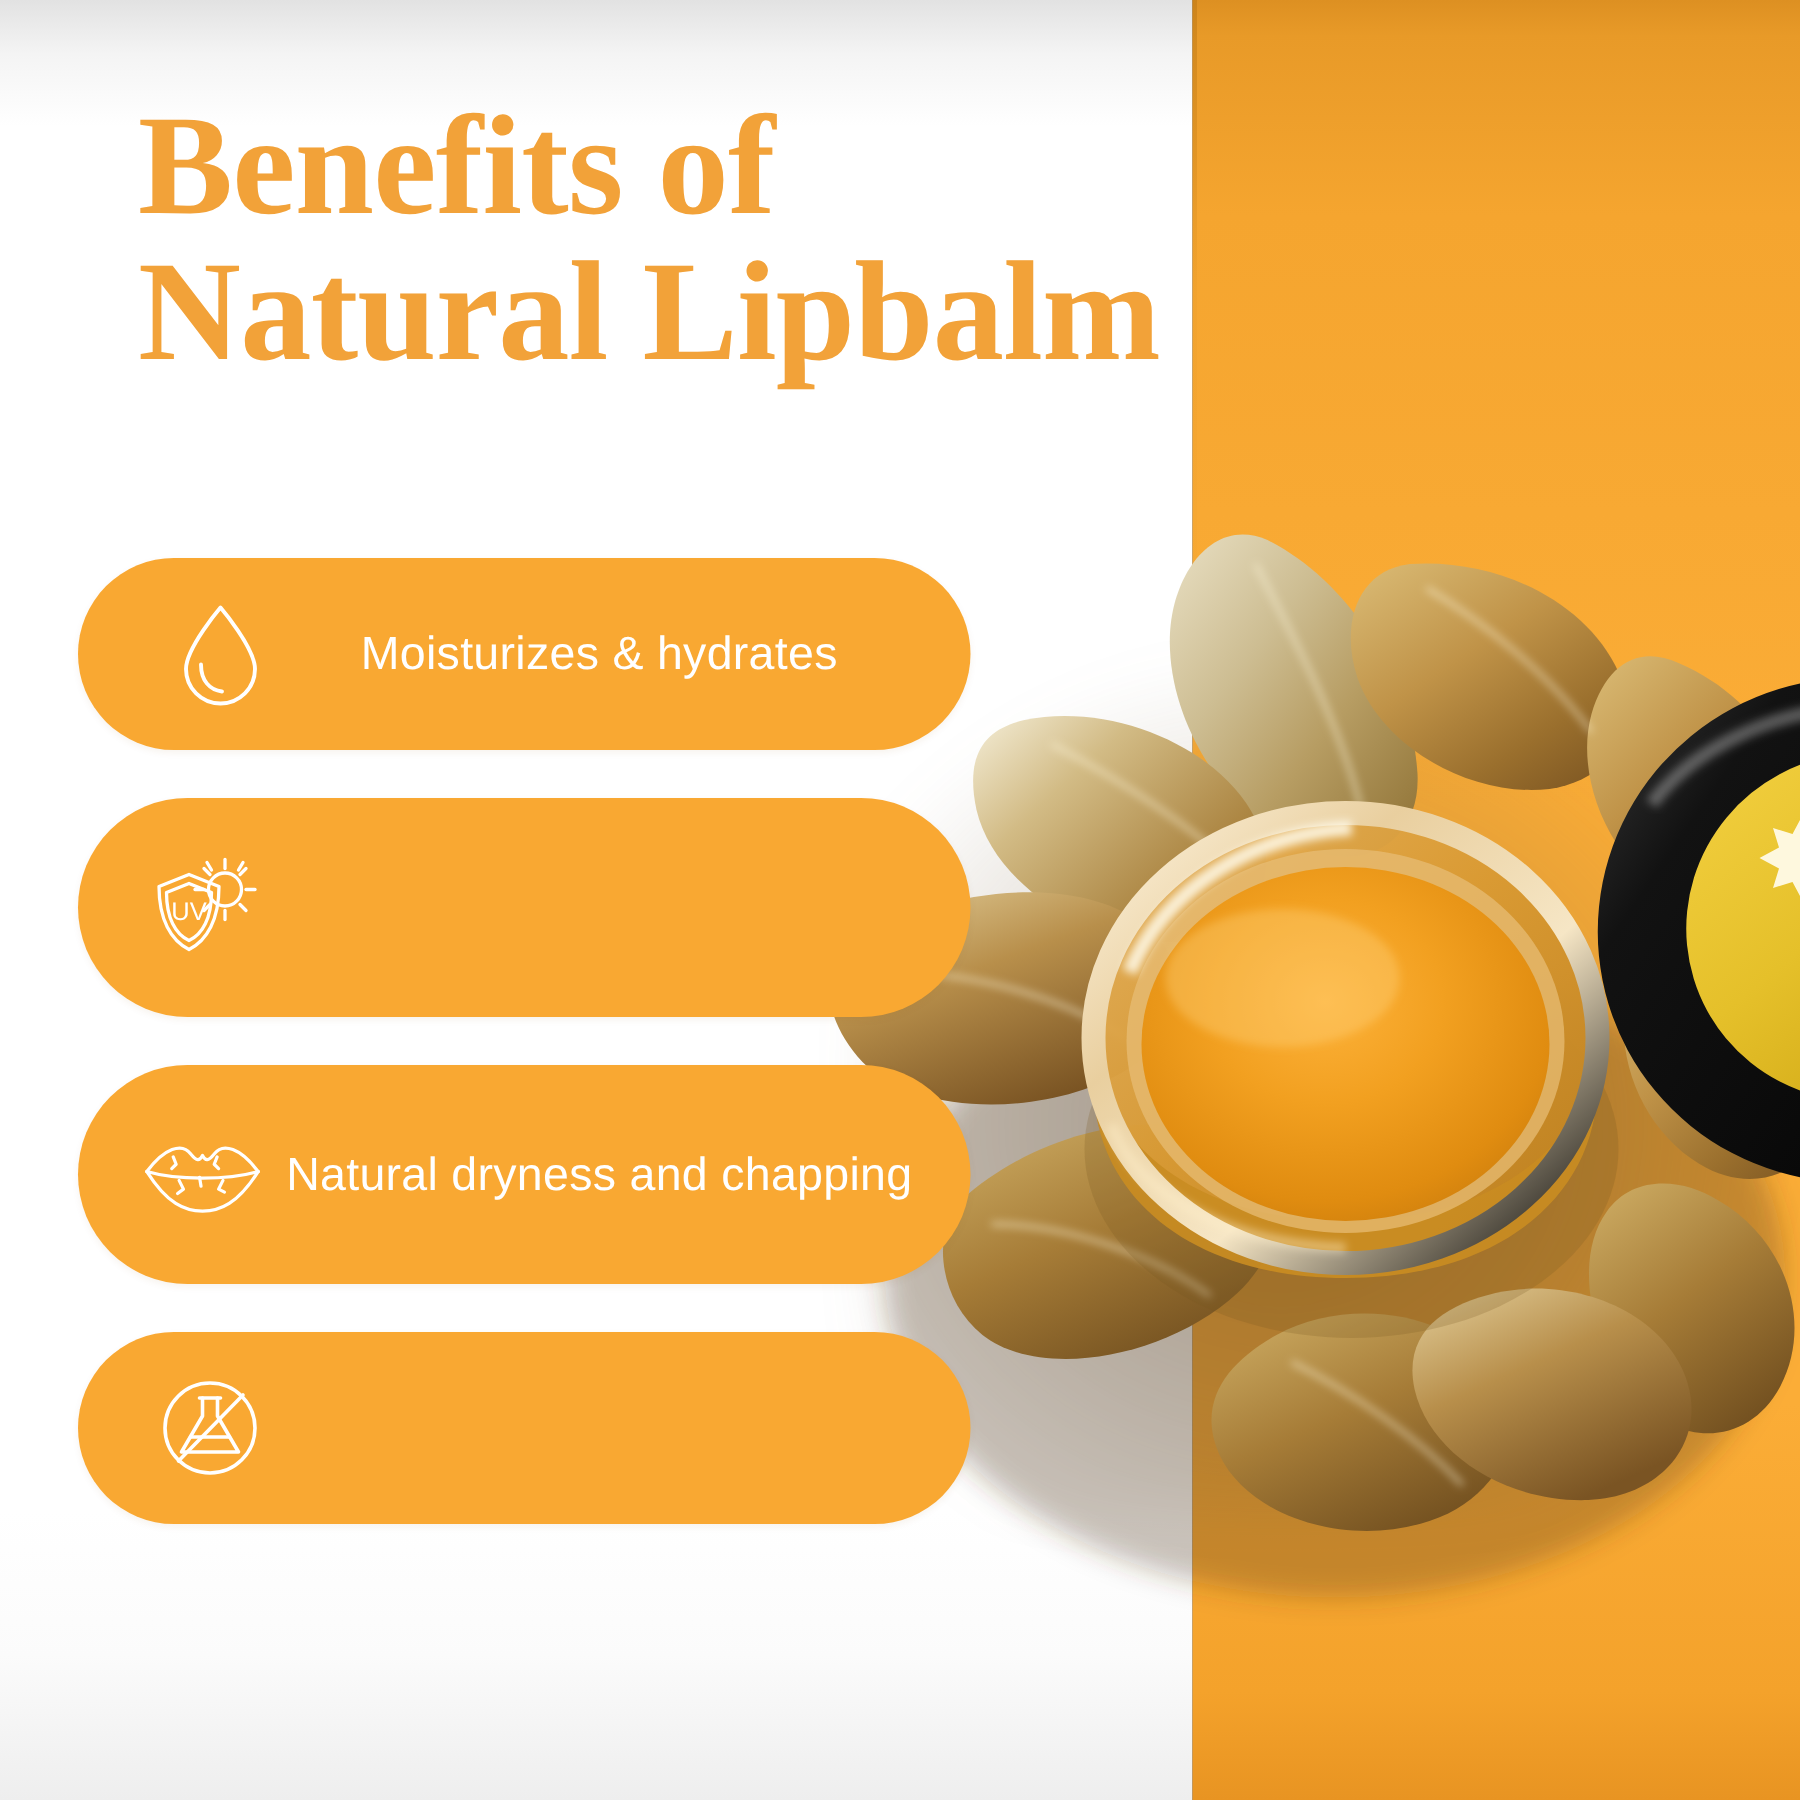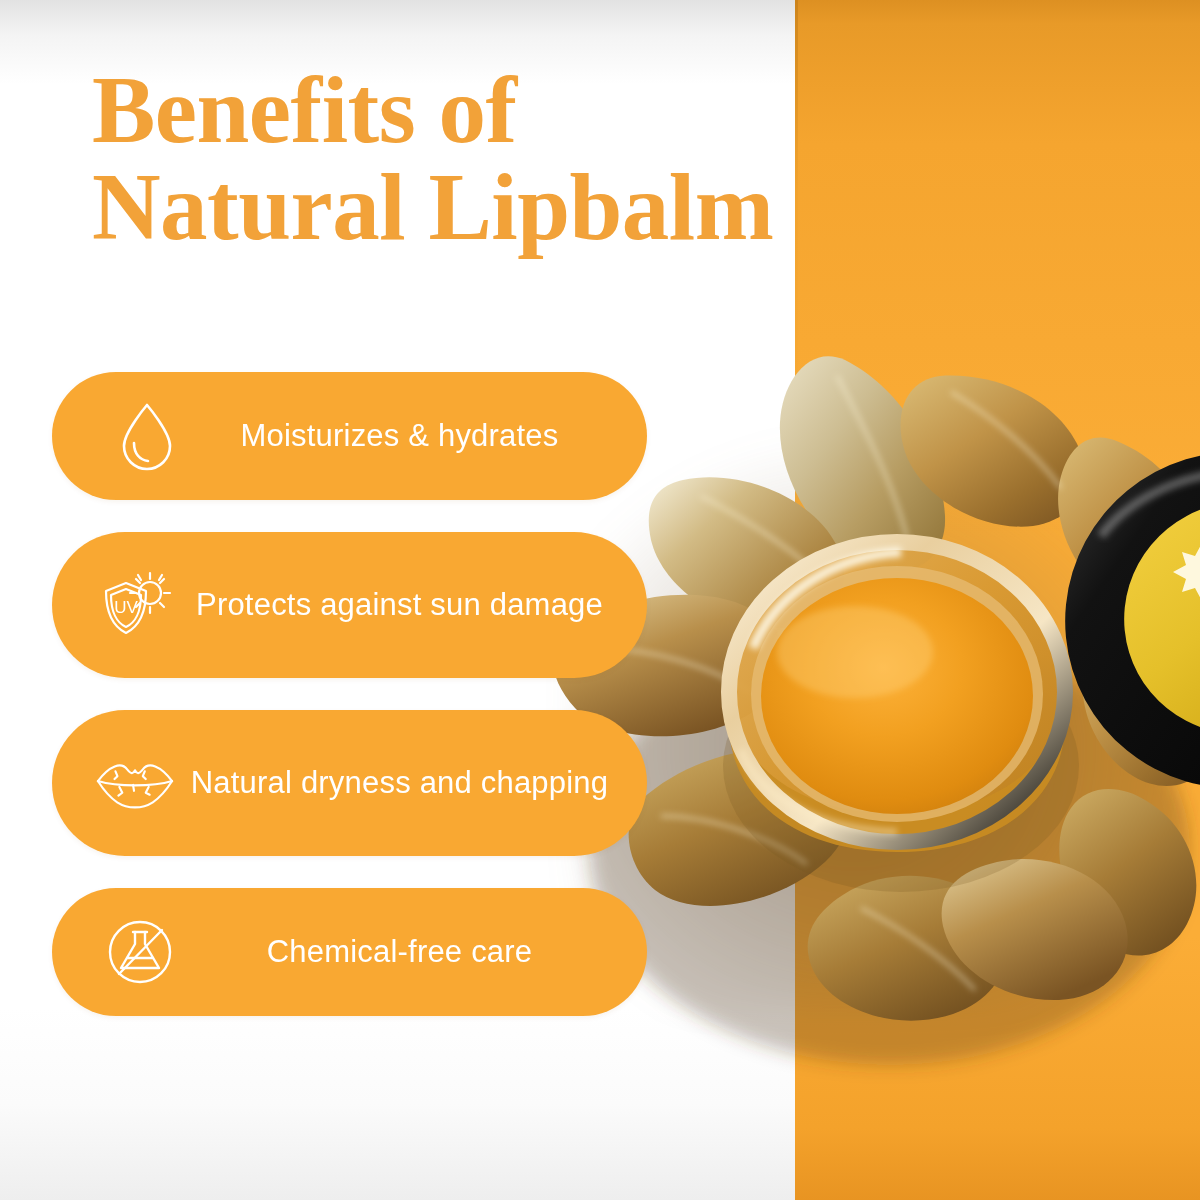--- a/index.html
+++ b/index.html
@@ -275,21 +275,20 @@
             <path d="M66 10 l-4 4"></path>
               <path d="M42 34 l-4 4"></path>
             <path d="M40 6 l3 5"></path>
               <path d="M64 6 l-3 5"></path>
           </g>
           <path d="M28 14 L48 22 C48 44 40 58 28 64 C16 58 8 44 8 22 Z"></path>
           <path d="M28 20 L43 26 C43 43 37 54 28 58 C19 54 13 43 13 26 Z"></path>
           <text x="28" y="44" text-anchor="middle" font-family="Liberation Sans, sans-serif" font-size="17" fill="#ffffff" stroke="none">UV</text>
         </svg>
       </span>
-      <span class="pill-label">Protects against sun damage</span>
     </div>
 
     <div class="pill h2">
       <span class="pill-icon">
         <svg width="84" height="56" viewBox="0 0 84 56" fill="none" stroke="#ffffff" stroke-width="2.2" stroke-linecap="round" stroke-linejoin="round">
           <path d="M4 26 C16 10 28 6 34 14 C38 19 40 19 42 15 C44 19 46 19 50 14 C56 6 68 10 80 26"></path>
           <path d="M4 26 C18 48 30 53 42 53 C54 53 66 48 80 26"></path>
           <path d="M4 26 C24 32 60 32 80 26"></path>
           <path d="M22 16 l2 5 -3 3"></path>
           <path d="M52 16 l-2 5 3 3"></path>
@@ -304,18 +303,17 @@
     <div class="pill h1">
       <span class="pill-icon">
         <svg width="72" height="72" viewBox="0 0 72 72" fill="none" stroke="#ffffff" stroke-width="2.4" stroke-linecap="round" stroke-linejoin="round">
           <circle cx="36" cy="36" r="30"></circle>
           <path d="M29 16 h14"></path>
           <path d="M31 16 v12 L17 52 h38 L41 28 V16"></path>
           <path d="M23 42 h26"></path>
           <path d="M15 58 L58 14"></path>
         </svg>
       </span>
-      <span class="pill-label">Chemical-free care</span>
     </div>
 
   </div>
 
 </div>
 
 </body></html>

